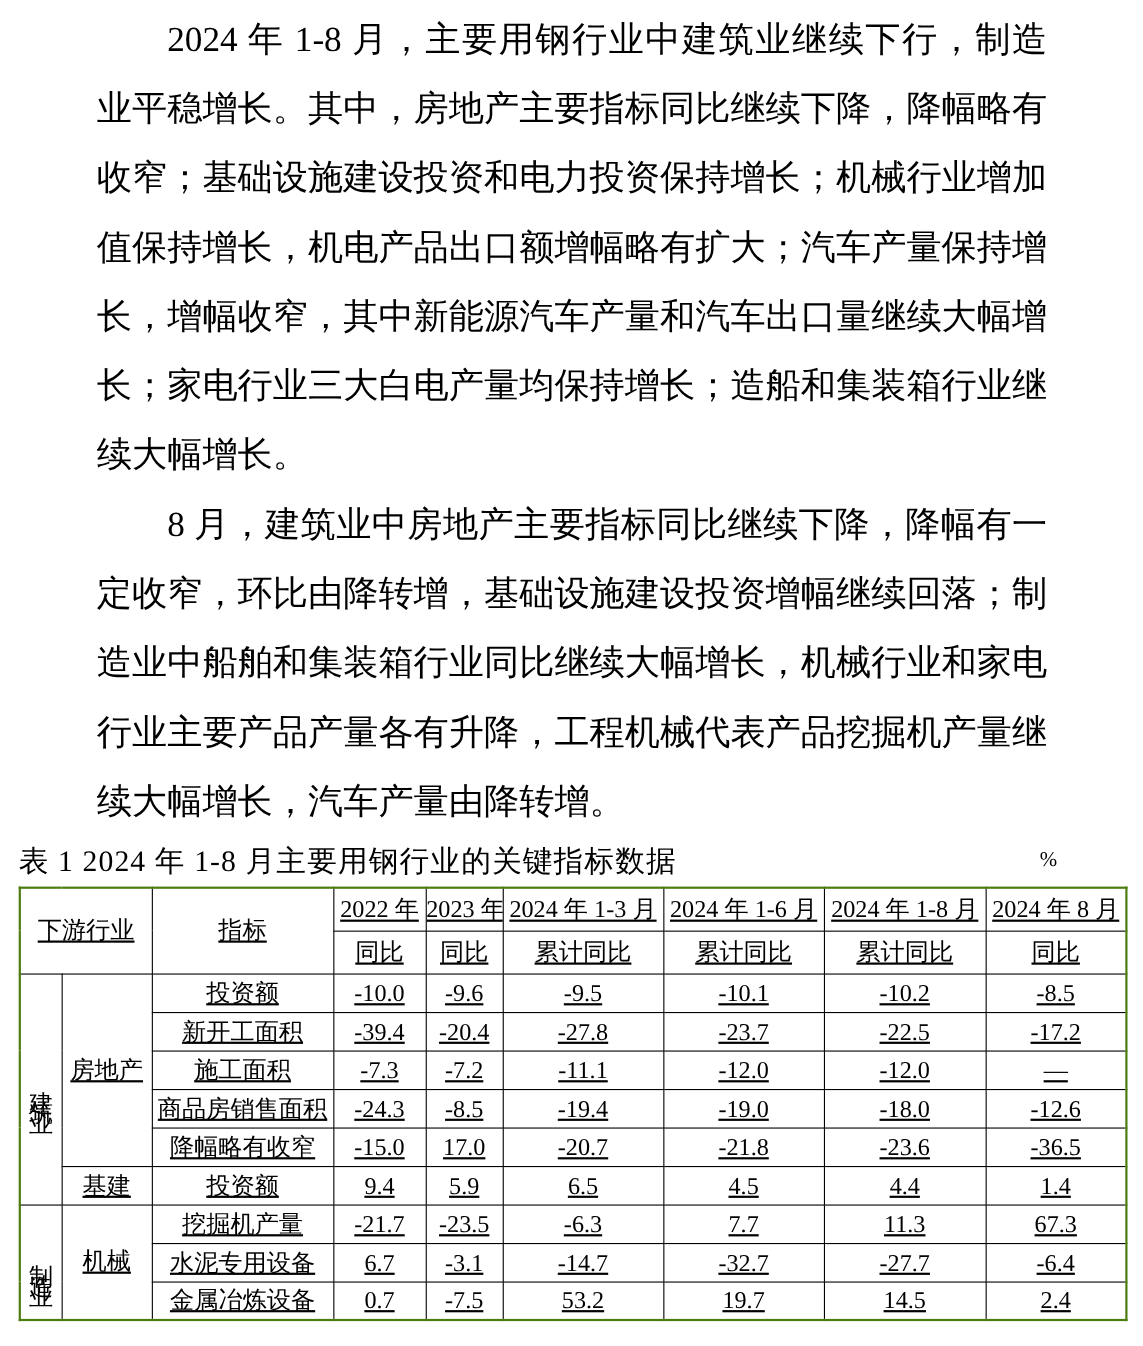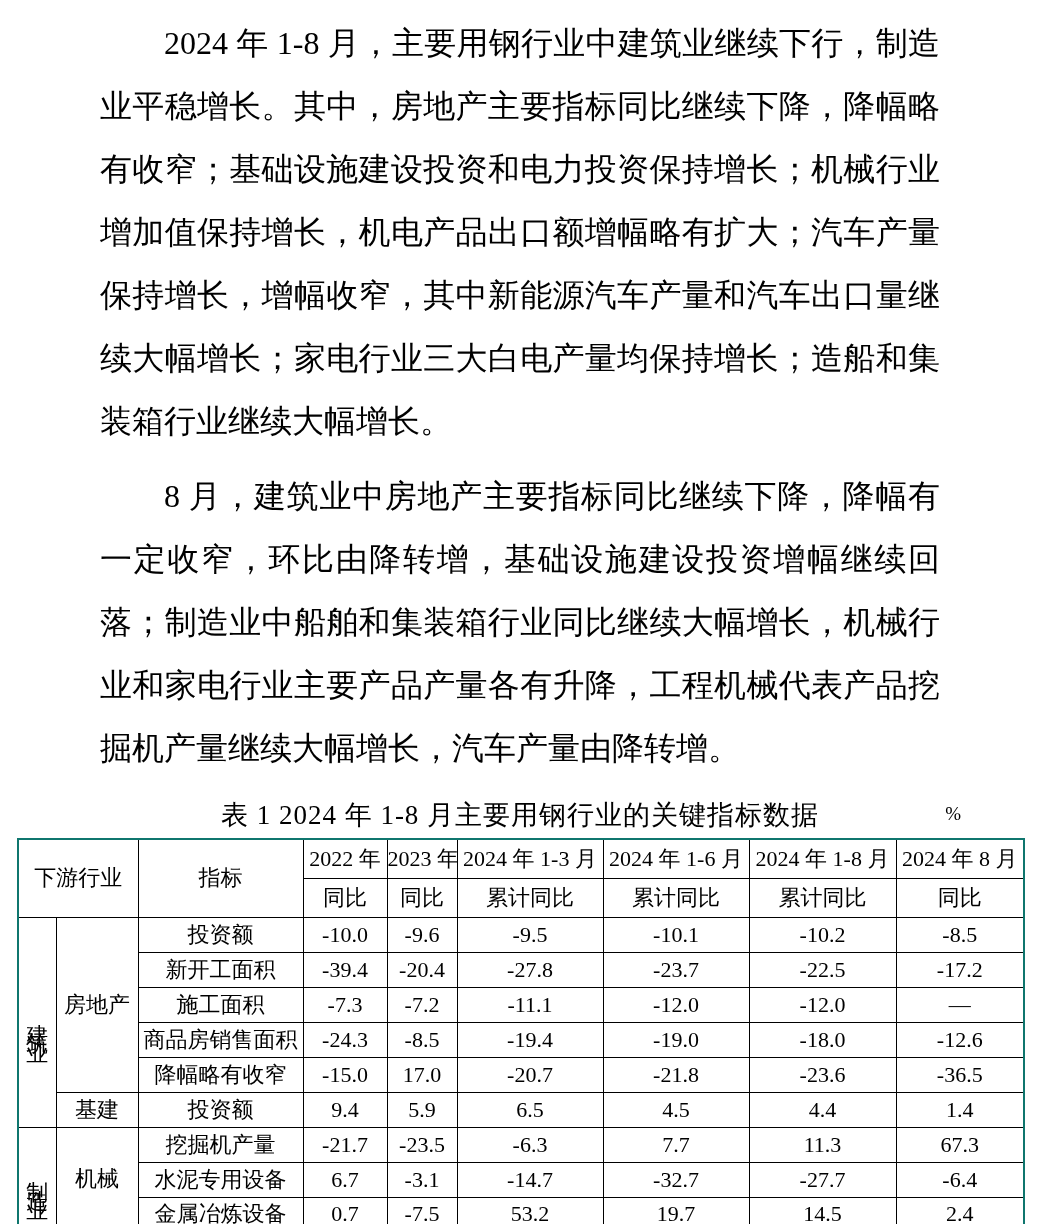--- a/index.html
+++ b/index.html
@@ -17,50 +17,51 @@
     font-family: "Liberation Serif", "DejaVu Serif", serif;
   }
   .text-block {
     margin: 4px 0 0 88px;
     width: 864px;
     font-size: 32px;
     line-height: 63px;
     text-align: justify;
   }
   .text-block p {
-    margin: 12px;
+    margin: 0;
     padding: 0;
     text-indent: 64px;
   }
   .caption-row {
     position: relative;
     margin-left: 17px;
     width: 1006px;
     height: 46px;
   }
   .caption {
     display: block;
-    text-align: center;
+    text-align: left;
     font-size: 27px;
     line-height: 46px;
     letter-spacing: 1px;
   }
   .unit {
     position: absolute;
     right: 62px;
     top: 12px;
     font-size: 19px;
     line-height: 19px;
   }
   table.indicators {
     border-collapse: collapse;
     table-layout: fixed;
     margin-left: 17px;
     width: 1006px;
-    border: 2px solid #0f766e;
+    border: 2px solid #4d7c0f;
+    text-decoration: underline;
   }
   table.indicators th,
   table.indicators td {
     border: 1px solid #000000;
     text-align: center;
     vertical-align: middle;
     padding: 0;
     font-size: 22px;
     font-weight: normal;
     overflow: hidden;

